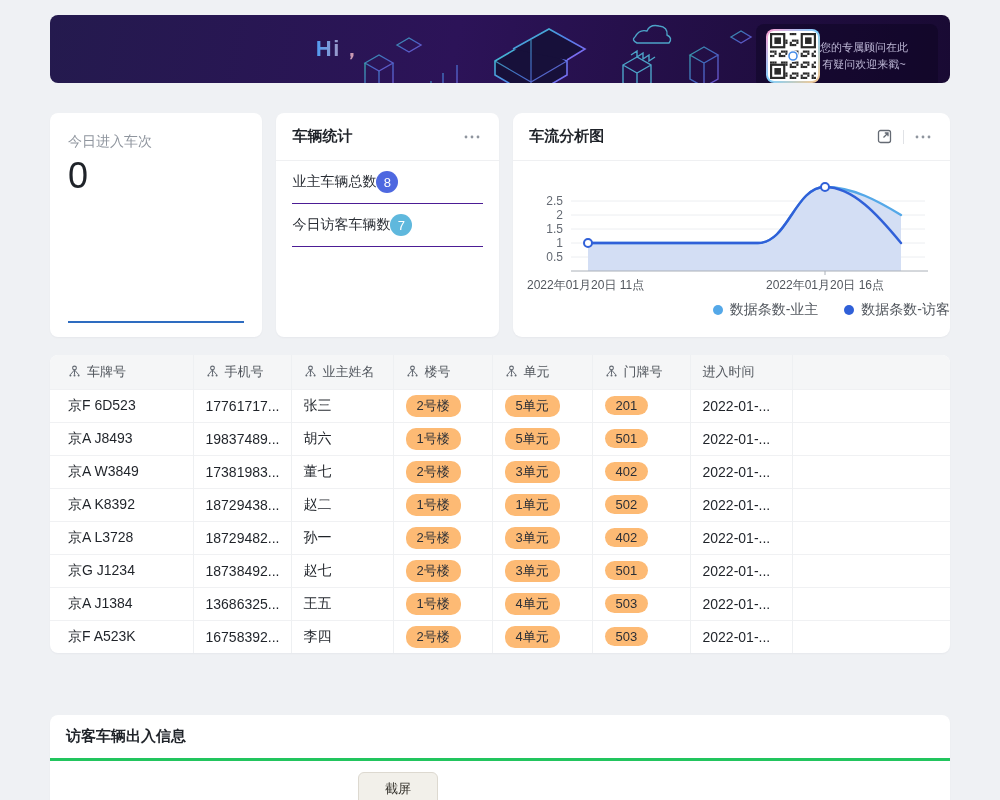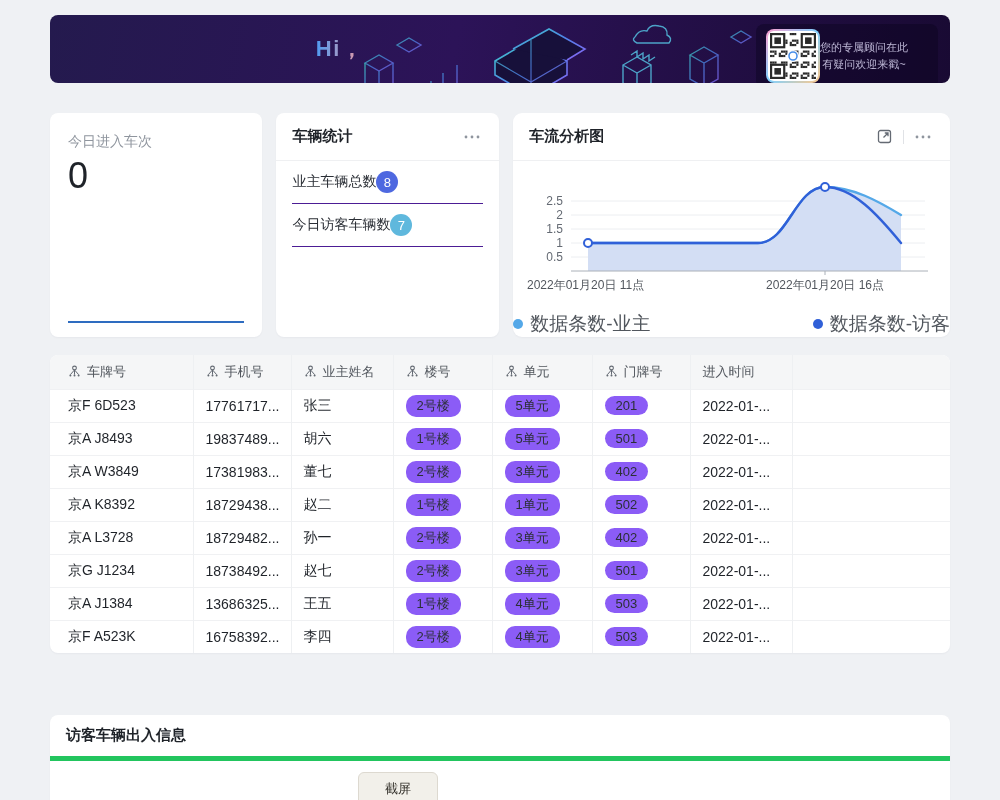--- a/index.html
+++ b/index.html
@@ -43,39 +43,39 @@
     border-bottom:1px solid #4c1d95; font-size:14px; color:#2b2f36; }
   .badge { width:22px; height:22px; border-radius:50%; color:#fff; font-size:13px;
     display:flex; align-items:center; justify-content:center; }
 
   .chart-card { width:443px;border-radius:9px; }
   .hdr-actions { display:flex; align-items:center; gap:8px; }
   .vdiv { width:1px; height:14px; background:#e0e2e6; }
   .chart-body { padding:10px 16px 0 10px; }
   .tick-label { font-size:12px; fill:#646a73; }
   .xaxis-label { font-size:12px; fill:#51565d; }
-  .legend { display:flex; justify-content:space-between; gap:26px; font-size:19px; color:#51565d; margin-top:12px; }
+  .legend { display:flex; justify-content:flex-end; gap:26px; font-size:14px; color:#51565d; margin-top:2px; }
   .legend-item { display:flex; align-items:center; gap:7px; cursor:pointer; }
   .legend-dot { width:10px; height:10px; border-radius:50%; display:inline-block; }
 
   
   .table-card { position:absolute; left:50px; top:355px; width:900px; overflow:hidden; }
   .table-hdr { height:46px; display:flex; align-items:center; padding:0 16px; }
   .table-title { font-size:15px; font-weight:bold; color:#1f2329; }
   .table-count { font-size:13px; color:#8f959e; margin-left:10px; }
   .table-hdr-right { margin-left:auto; display:flex; align-items:center; gap:9px; }
   table { width:100%; border-collapse:collapse; table-layout:fixed; }
   thead th { background:#f5f6f7; height:34px; font-weight:normal; font-size:13px; color:#51565d;
     text-align:left; padding:0 12px; }
   thead th + th, tbody td + td { border-left:1px solid #eef0f2; }
   thead th:first-child, tbody td:first-child { padding-left:18px; }
   .th-wrap { display:flex; align-items:center; gap:6px; }
   tbody td { height:33px; font-size:14px; color:#1f2329; padding:0 12px;
     border-top:1px solid #f0f1f3; white-space:nowrap; overflow:hidden; }
-  .pill { display:inline-block; background:#8b5cf6; border-radius:10px; padding:2px 11px;
+  .pill { display:inline-block; background:#fdba74; border-radius:10px; padding:2px 11px;
     font-size:13px; color:#2b2f36; }
 
   
   .visitor-card { position:absolute; left:50px; top:715px; width:900px; height:130px; }
   .cutoff-button { position:absolute; left:358px; top:772px; width:80px; height:34px;
     background:#f2f0ea; border:1px solid #ddd9d0; border-radius:6px; font-size:13px; color:#33302a;
     display:flex; align-items:flex-start; justify-content:center; padding-top:7px; cursor:pointer; z-index:5; }
 </style>
 </head>
 <body>
@@ -504,19 +504,19 @@
             <td><span class="pill">4单元</span></td>
             <td><span class="pill">503</span></td>
             <td>2022-01-...</td>
             <td></td>
           </tr>
         </tbody>
     </table>
   </div>
 
   <div class="card visitor-card">
-    <div class="table-hdr" style="border-bottom:5px solid #22c55e;">
+    <div class="table-hdr" style="border-bottom:3px solid #22c55e;">
       <span class="table-title">访客车辆出入信息</span>
     </div>
   </div>
 
   <div class="cutoff-button">截屏</div>
 </div>
 
 </body></html>

